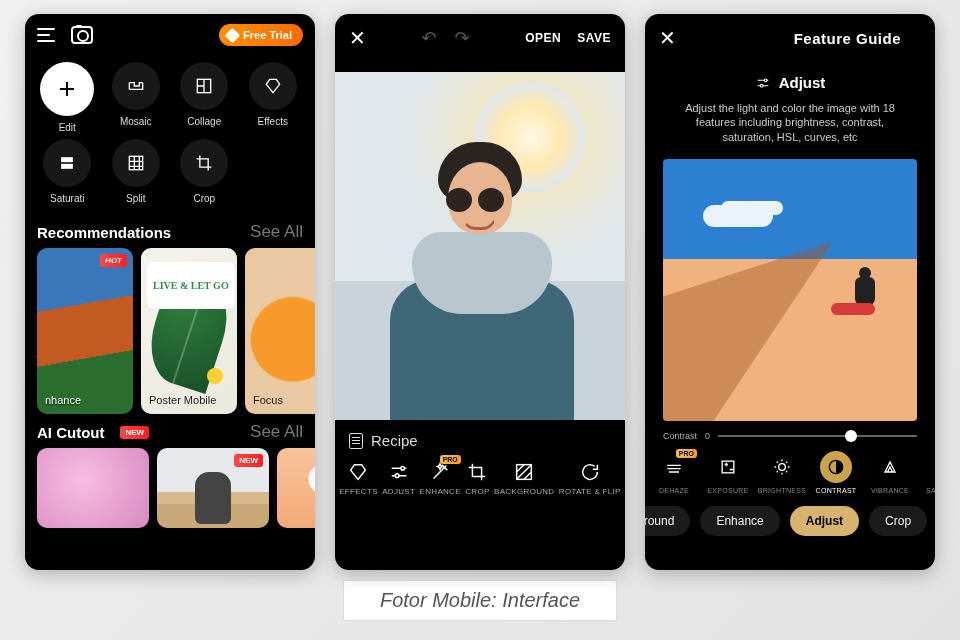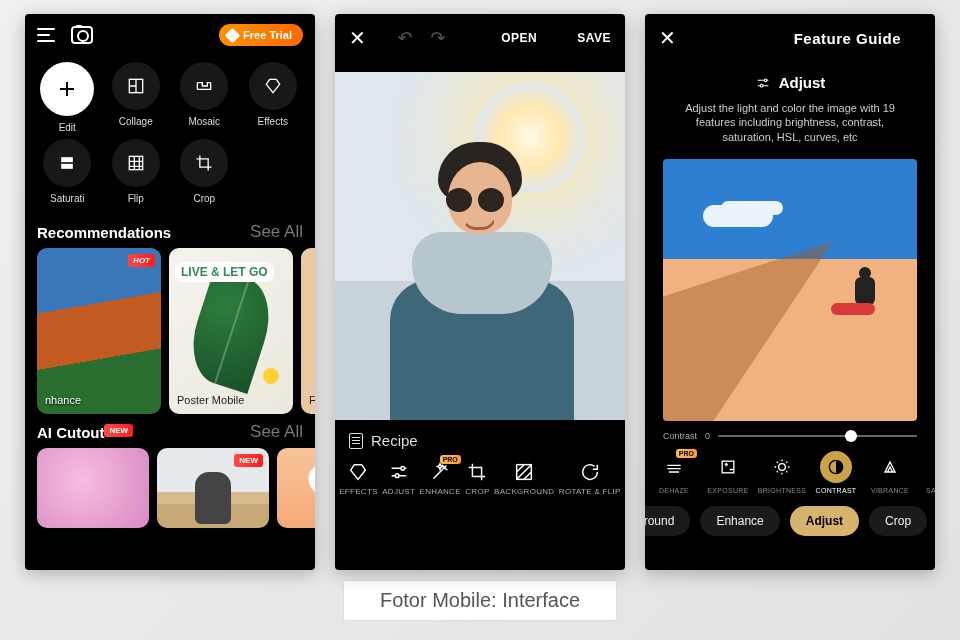--- a/index.html
+++ b/index.html
@@ -4,27 +4,27 @@
 <style>
   * { margin:0; padding:0; box-sizing:border-box; }
   body {
     font-family: -apple-system, Helvetica, Arial, sans-serif;
     background: linear-gradient(135deg, #f0f0f0, #e2e2e2);
     width:960px; height:640px; overflow:hidden;
     display:flex; flex-direction:column; align-items:center;
   }
   .screens { display:flex; gap:20px; padding:14px 20px 6px; }
   .phone {
-    width:290px; height:556px; background:#000; border-radius:4px;
+    width:290px; height:556px; background:#000; border-radius:14px;
     overflow:hidden; color:#fff; box-shadow:0 4px 18px rgba(0,0,0,.25);
     position:relative; flex-shrink:0;
   }
   .caption {
     margin-top:4px; background:#fff; border:1px solid #ddd; padding:8px 36px;
-    font-size:20px; color:#555; border-radius:2px;
+    font-size:20px; color:#555; border-radius:2px;font-style:italic;
   }
 
   
   .top1 { display:flex; align-items:center; justify-content:space-between; padding:10px 12px; }
   .left1 { display:flex; align-items:center; gap:16px; }
   .menu-icon { width:18px; display:flex; flex-direction:column; gap:4px; cursor:pointer; }
   .menu-icon span { height:2px; background:#fff; border-radius:1px; }
   .menu-icon span:nth-child(2){ width:70%; }
   .camera-icon {
     width:22px; height:18px; border:2px solid #fff; border-radius:4px;
@@ -59,52 +59,52 @@
   .sec-title { font-size:15px; font-weight:700; color:#fff; }
   .seeall { font-size:17px; color:#777; cursor:pointer; }
   .new-badge, .hot-badge {
     background:linear-gradient(90deg,#ff4747,#ff1e1e); font-size:8px; font-weight:700;
     color:#fff; padding:2px 5px; border-radius:3px; text-transform:uppercase;
   }
   .hot-badge { font-style:italic; }
 
   .row { display:flex; gap:8px; padding:0 0 0 12px; overflow:hidden; }
   .card {
-    width:124px; height:166px; border-radius:10px; background:#333; flex-shrink:0;
+    width:96px; height:166px; border-radius:10px; background:#333; flex-shrink:0;
     position:relative; overflow:hidden; cursor:pointer;
   }
   .card .tag {
     position:absolute; bottom:8px; left:8px; font-size:11px; color:#fff;
     text-shadow:0 1px 2px #000;
   }
   .card .hot { position:absolute; top:6px; right:6px; }
   .row2 .card { height:80px; width:112px; }
 
   
   .c-enhance { background:linear-gradient(170deg,#3a77b8 0 35%,#c35a22 35% 65%,#2a6f2f 65%); }
   .c-poster { background:linear-gradient(135deg,#f5f3ed,#ece8dd); display:flex; align-items:center; justify-content:center; }
   .leaf { width:70px; height:110px; background:radial-gradient(circle at 30% 30%,#2e7d3b,#185028); border-radius:0 50% 0 50%; transform:rotate(18deg); position:relative; }
   .leaf::after{ content:""; position:absolute; width:2px; height:100%; background:rgba(255,255,255,.25); left:50%; }
-  .banner { position:absolute; top:14px; left:6px; background:#fff; padding:3px 6px; font-size:12px; color:#385; border-radius:8px; font-weight:700; }
+  .banner { position:absolute; top:14px; left:6px; background:#fff; padding:18px 6px; font-size:10px; color:#385; border-radius:8px; font-weight:700;font-family:Liberation Serif, serif; }
   .dot { position:absolute; width:16px; height:16px; background:#ffcf33; border-radius:50%; bottom:30px; right:14px; }
   .c-focus { background:radial-gradient(circle at 50% 55%,#f79a2a 0 40%,#e9c9a2 42%); }
   .c-pink { background:radial-gradient(circle at 40% 40%,#f7bde0,#d889c2); }
   .c-beach { background:linear-gradient(#e5e9ec 0 55%,#d7ba8c 55% 70%,#c9a877 70%); position:relative; }
   .c-beach::after{ content:""; position:absolute; width:36px; height:52px; background:#444; border-radius:14px 14px 6px 6px; bottom:4px; left:38px; }
   .c-heart { background:linear-gradient(#f7c49a,#f4a978); display:flex; align-items:center; justify-content:center; }
   .heart { width:30px; height:27px; background:#fff; position:relative; transform:rotate(-45deg); border-radius:0 0 0 4px; }
   .heart::before,.heart::after{ content:""; position:absolute; width:30px; height:30px; background:#fff; border-radius:50%; }
   .heart::before{ top:-15px; left:0; } .heart::after{ top:0; left:15px; }
 
   
   .top2 { display:flex; align-items:center; justify-content:space-between; padding:12px 14px; }
   .close-x { font-size:20px; cursor:pointer; color:#fff; }
   .undos { display:flex; gap:18px; color:#555; font-size:18px; }
   .right2 { display:flex; gap:16px; font-size:12px; font-weight:700; letter-spacing:.5px; }
-  .right2 span { cursor:pointer;margin-left:24px; }
+  .right2 span { cursor:pointer; }
 
   .photo1 {
     height:348px; margin:10px 0 0; position:relative; overflow:hidden;
     background:linear-gradient(#dfe7ed 0 60%,#c9d3da 60%);
   }
   .sun { position:absolute; width:110px; height:110px; border-radius:50%;
     background:radial-gradient(circle,#fff8e6,#ffe9b0 40%,transparent 70%);
     top:10px; right:40px; box-shadow:0 0 60px 30px rgba(255,230,160,.6); }
   .person { position:absolute; bottom:0; left:55px; width:180px; height:300px; }
   .p-head { width:64px; height:72px; background:#e8b591; border-radius:50% 50% 44% 44%;
@@ -199,33 +199,33 @@
       <div class="tool-circ">
             <svg width="24" height="24" class="ico" viewBox="0 0 24 24">
               <path d="M12 5v14M5 12h14" stroke="#000" stroke-width="2"></path>
             </svg>
           </div>
       <div class="tool-lbl">Edit</div>
     </div>
     <div class="tool">
       <div class="tool-circ">
             <svg width="20" height="20" class="ico" viewBox="0 0 24 24">
+              <path d="M4 16V8M4 8h6v4h6V8h4M4 16h16v-8"></path>
+            </svg>
+          </div>
+      <div class="tool-lbl">Mosaic</div>
+    </div>
+    <div class="tool">
+      <div class="tool-circ">
+            <svg width="20" height="20" class="ico" viewBox="0 0 24 24">
               <rect x="4" y="4" width="16" height="16"></rect>
               <path d="M12 4v16M4 12h8"></path>
             </svg>
           </div>
       <div class="tool-lbl">Collage</div>
-    </div>
-    <div class="tool">
-      <div class="tool-circ">
-            <svg width="20" height="20" class="ico" viewBox="0 0 24 24">
-              <path d="M4 16V8M4 8h6v4h6V8h4M4 16h16v-8"></path>
-            </svg>
-          </div>
-      <div class="tool-lbl">Mosaic</div>
     </div>
     <div class="tool">
       <div class="tool-circ">
             <svg width="20" height="20" class="ico" viewBox="0 0 24 24">
               <path d="M8 4h8l4 6-8 10L4 10z"></path>
             </svg>
           </div>
       <div class="tool-lbl">Effects</div>
     </div>
     <div class="tool">
@@ -237,21 +237,21 @@
           </div>
       <div class="tool-lbl">Saturati</div>
     </div>
     <div class="tool">
       <div class="tool-circ">
             <svg width="20" height="20" class="ico" viewBox="0 0 24 24">
               <rect x="4" y="4" width="16" height="16"></rect>
               <path d="M10 4v16M16 4v16M4 10h16M4 16h16"></path>
             </svg>
           </div>
-      <div class="tool-lbl">Flip</div>
+      <div class="tool-lbl">Split</div>
     </div>
     <div class="tool">
       <div class="tool-circ">
             <svg width="20" height="20" class="ico" viewBox="0 0 24 24">
               <path d="M7 3v14h14M3 7h14v14"></path>
             </svg>
           </div>
       <div class="tool-lbl">Crop</div>
     </div>
   </div>
@@ -270,21 +270,21 @@
       <span class="banner">LIVE &amp; LET GO</span>
       <span class="dot"></span>
       <span class="tag" style="color:#222;text-shadow:none">Poster Mobile</span>
     </div>
     <div class="card c-focus">
       <span class="tag" style="color:#222;text-shadow:none">Focus</span>
     </div>
   </div>
 
   <div class="sec-head">
-    <div style="display:flex;align-items:flex-start;gap:0">
+    <div style="display:flex;align-items:center;gap:16px">
       <div class="sec-title">AI Cutout</div>
       <span class="new-badge">NEW</span>
     </div>
     <div class="seeall">See All</div>
   </div>
   <div class="row row2">
     <div class="card c-pink"></div>
     <div class="card c-beach">
       <span class="hot new-badge" style="position:absolute;top:6px;right:6px">NEW</span>
     </div>
@@ -380,21 +380,21 @@
 
   <div class="guide">
     <div class="adj-head">
       <svg width="16" height="16" class="ico" viewBox="0 0 24 24">
             <path d="M4 8h10M18 8h2M4 16h4M12 16h8"></path>
             <circle cx="16" cy="8" r="2"></circle>
             <circle cx="10" cy="16" r="2"></circle>
           </svg>
       <span>Adjust</span>
     </div>
-    <div class="adj-desc">Adjust the light and color the image with 19 features including brightness, contrast, saturation, HSL, curves, etc</div>
+    <div class="adj-desc">Adjust the light and color the image with 18 features including brightness, contrast, saturation, HSL, curves, etc</div>
   </div>
 
   <div class="photo2">
     <div class="cloud"></div>
     <div class="wall-shadow"></div>
     <div class="sitter">
           <div class="head"></div>
           <div class="body"></div>
           <div class="legs"></div>
         </div>

